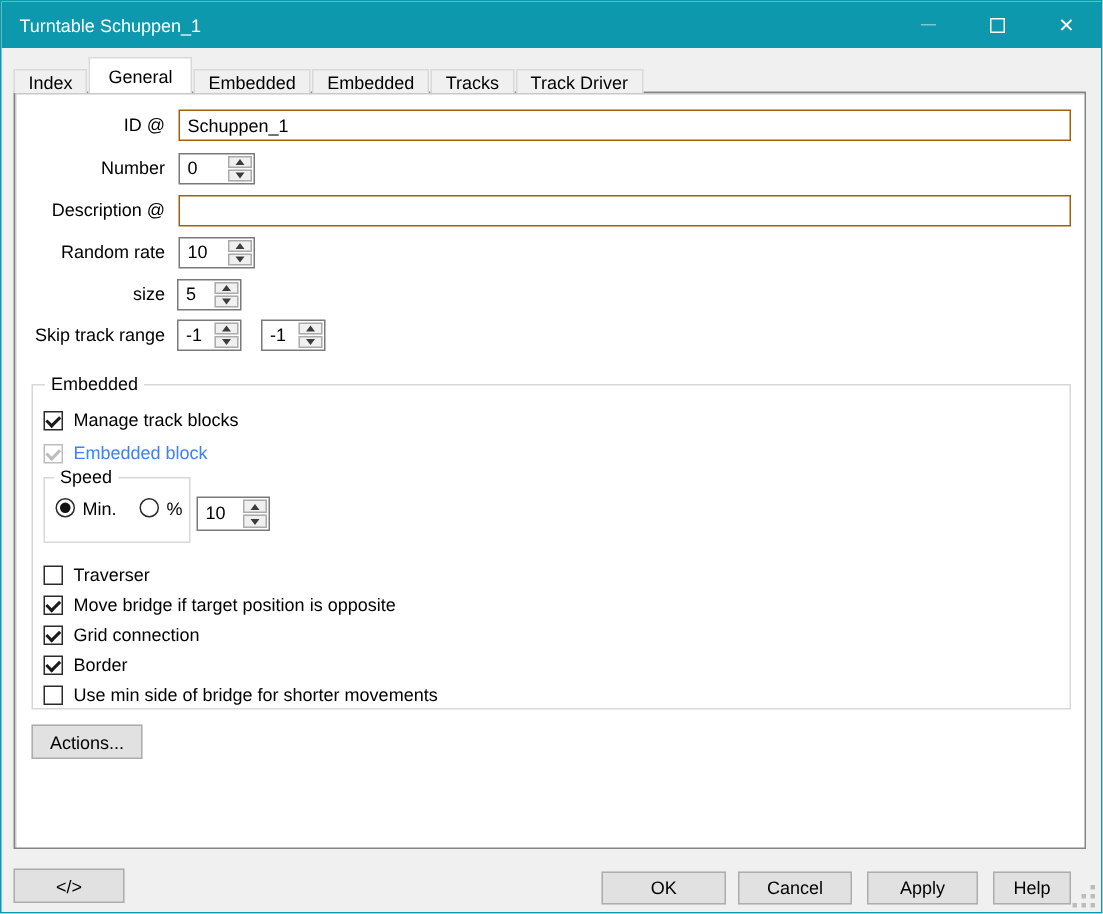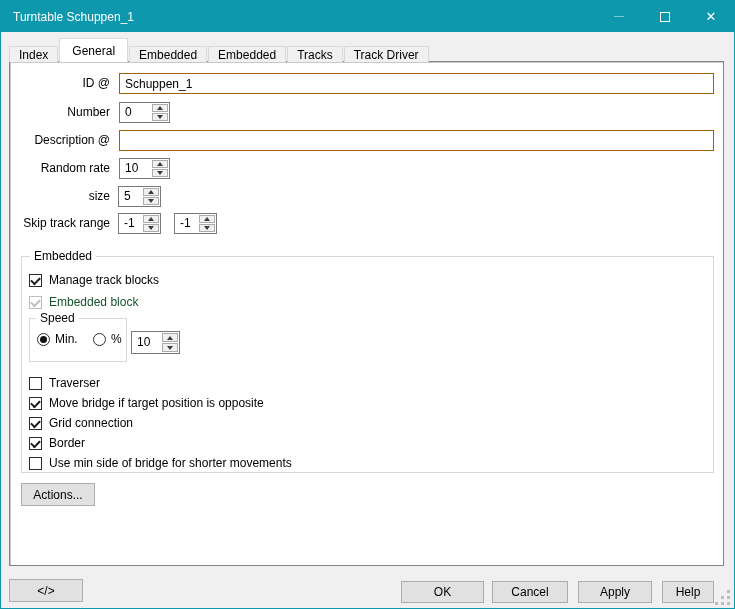--- a/index.html
+++ b/index.html
@@ -53,23 +53,23 @@
   .groupbox { position:absolute; border:1px solid #d8d8d8; }
   .gb-legend { position:absolute; top:-8px; left:8px; background:#ffffff; padding:0 4px; line-height:15px; }
 
   
   .cb { position:absolute; display:flex; align-items:center; gap:7px; height:14px; }
   .cb .box { width:13px; height:13px; border:1px solid #2b2b2b; background:#ffffff; position:relative; flex:none; }
   .cb.checked .box::after { content:""; position:absolute; left:1px; top:2px; width:7px; height:4px;
         border-left:2px solid #1a1a1a; border-bottom:2px solid #1a1a1a; transform:rotate(-45deg); }
   .cb.disabled .box { border-color:#bdbdbd; }
   .cb.disabled.checked .box::after { border-color:#bdbdbd; }
-  .cb.disabled .lbl { color:#14532d; }
-
-  .radio { position:absolute; display:flex; align-items:flex-end; gap:5px; height:14px; }
+  .cb.disabled .lbl { color:#3b82f6; }
+
+  .radio { position:absolute; display:flex; align-items:flex-start; gap:5px; height:14px; }
   .radio .rb { width:13px; height:13px; border:1px solid #2b2b2b; border-radius:50%;
                background:#ffffff; position:relative; flex:none; }
   .radio.selected .rb::after { content:""; position:absolute; left:2px; top:2px; width:7px; height:7px;
                border-radius:50%; background:#111111; }
 
   
   .btn { position:absolute; background:#e1e1e1; border:1px solid #adadad;
          display:flex; align-items:center; justify-content:center; font-size:12px; cursor:default; }
 
   

